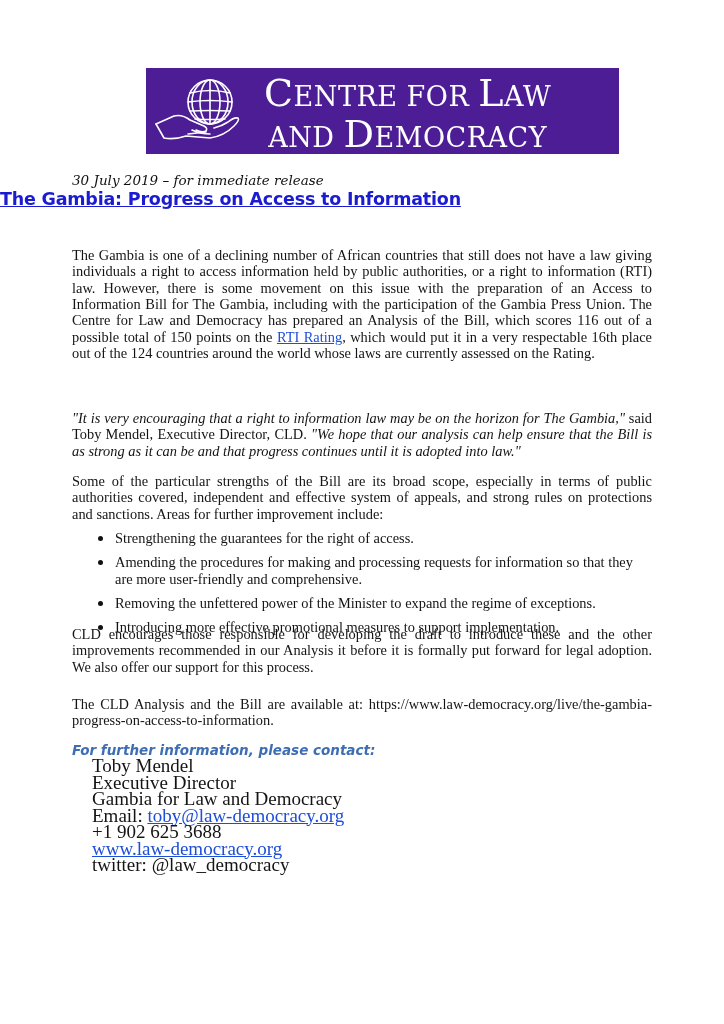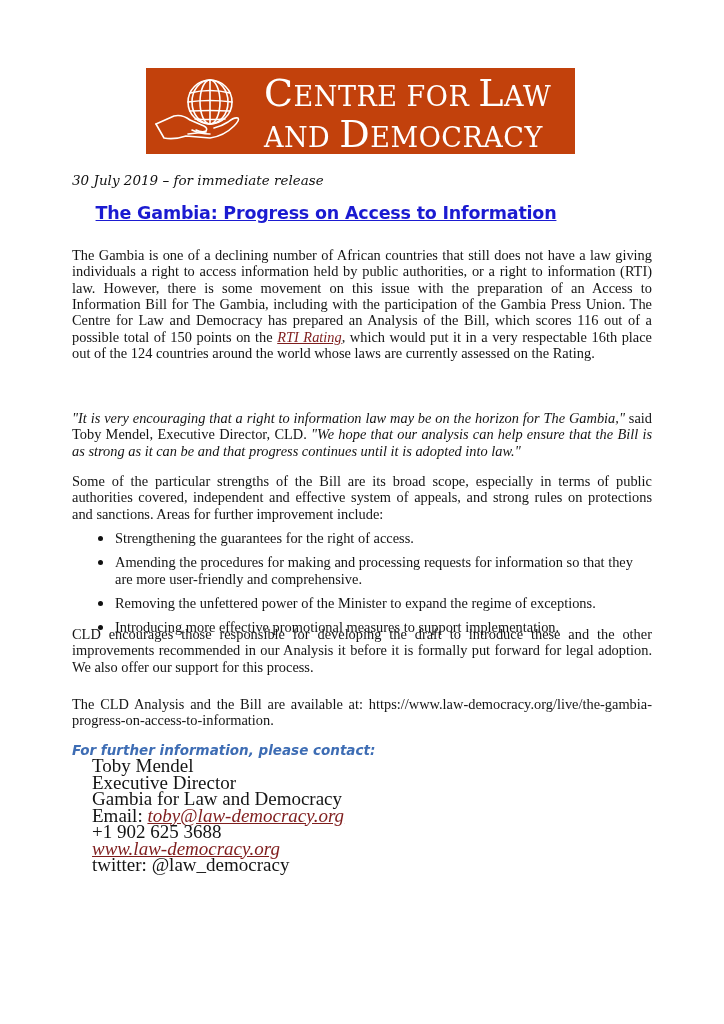--- a/index.html
+++ b/index.html
@@ -19,26 +19,27 @@
       position: absolute;
       left: 0; top: 0;
       width: 724px;
       height: 1024px;
     }
     
     .logo {
       position: absolute;
       left: 146px;
       top: 68px;
-      width: 429px;
+      width: 473px;
       height: 86px;
-      background: #c2410c;
+      background: #4c1d95;
       display: flex;
       align-items: center;
       box-sizing: border-box;
+      text-align: center;
     }
     .logo-mark {
       position: absolute;
       left: 6px;
       top: 6px;
       width: 98px;
       height: 74px;
     }
     .logo-text {
       position: absolute;
@@ -65,22 +66,21 @@
       font-family: "DejaVu Serif", "Liberation Serif", serif;
       font-style: italic;
       font-size: 13.5px;
       color: #111;
       text-align: right;
     }
     .title {
       position: absolute;
       left: 0;
       width: 652px;
-      top: 203px;
-      text-align: center;
+      top: 189px;
       font-family: "DejaVu Sans", "Liberation Sans", sans-serif;
       font-weight: bold;
       font-size: 17.5px;
       color: #1b1bd1;
       text-decoration: underline;
       letter-spacing: -0.2px;
     }
     .body-text {
       position: absolute;
       left: 72px;
@@ -90,23 +90,22 @@
       text-align: justify;
       color: #141414;
     }
     .p1 { top: 247px; }
     .p2 { top: 410px; }
     .p3 { top: 473px; }
     .p4 { top: 626px; }
     .p5 { top: 696px; }
     .body-text p { margin: 0; }
     a.link {
-      color: #7f1d1d;
+      color: #1d4ed8;
       text-decoration: underline;
-      font-style: italic;
     }
     .quote-it { font-style: italic; }
 
     .bullets {
       position: absolute;
       left: 72px;
       top: 522px;
       width: 580px;
       margin: 0;
       padding: 0;

